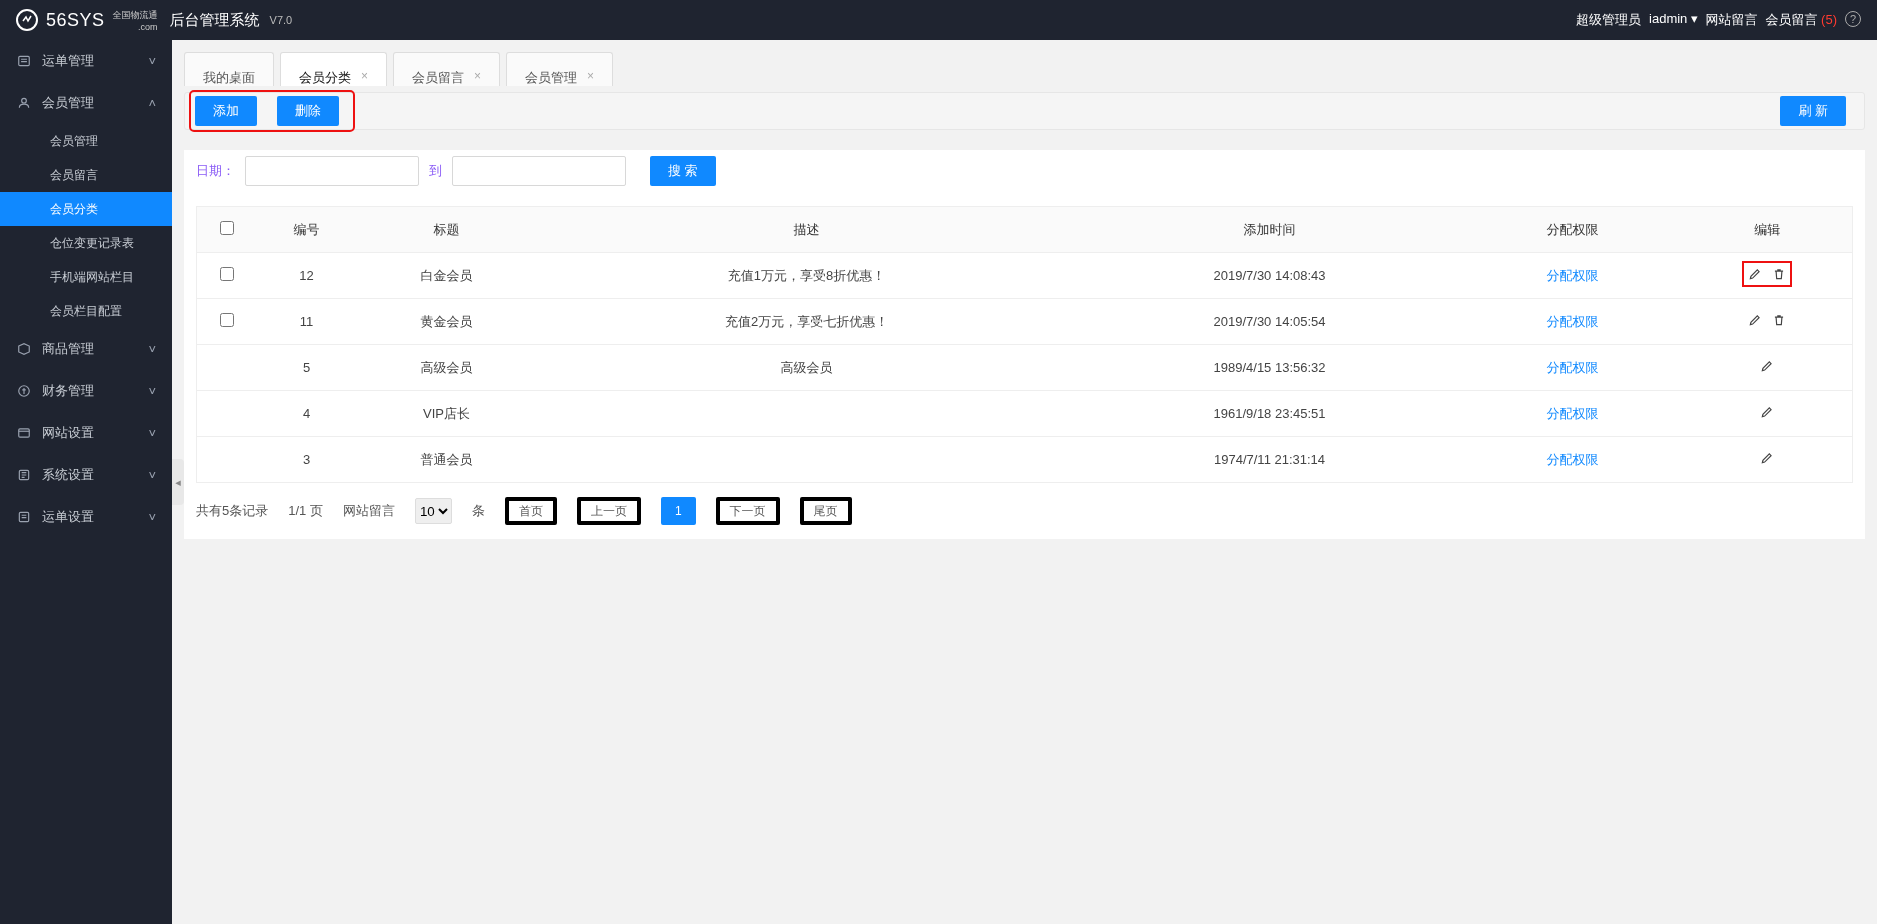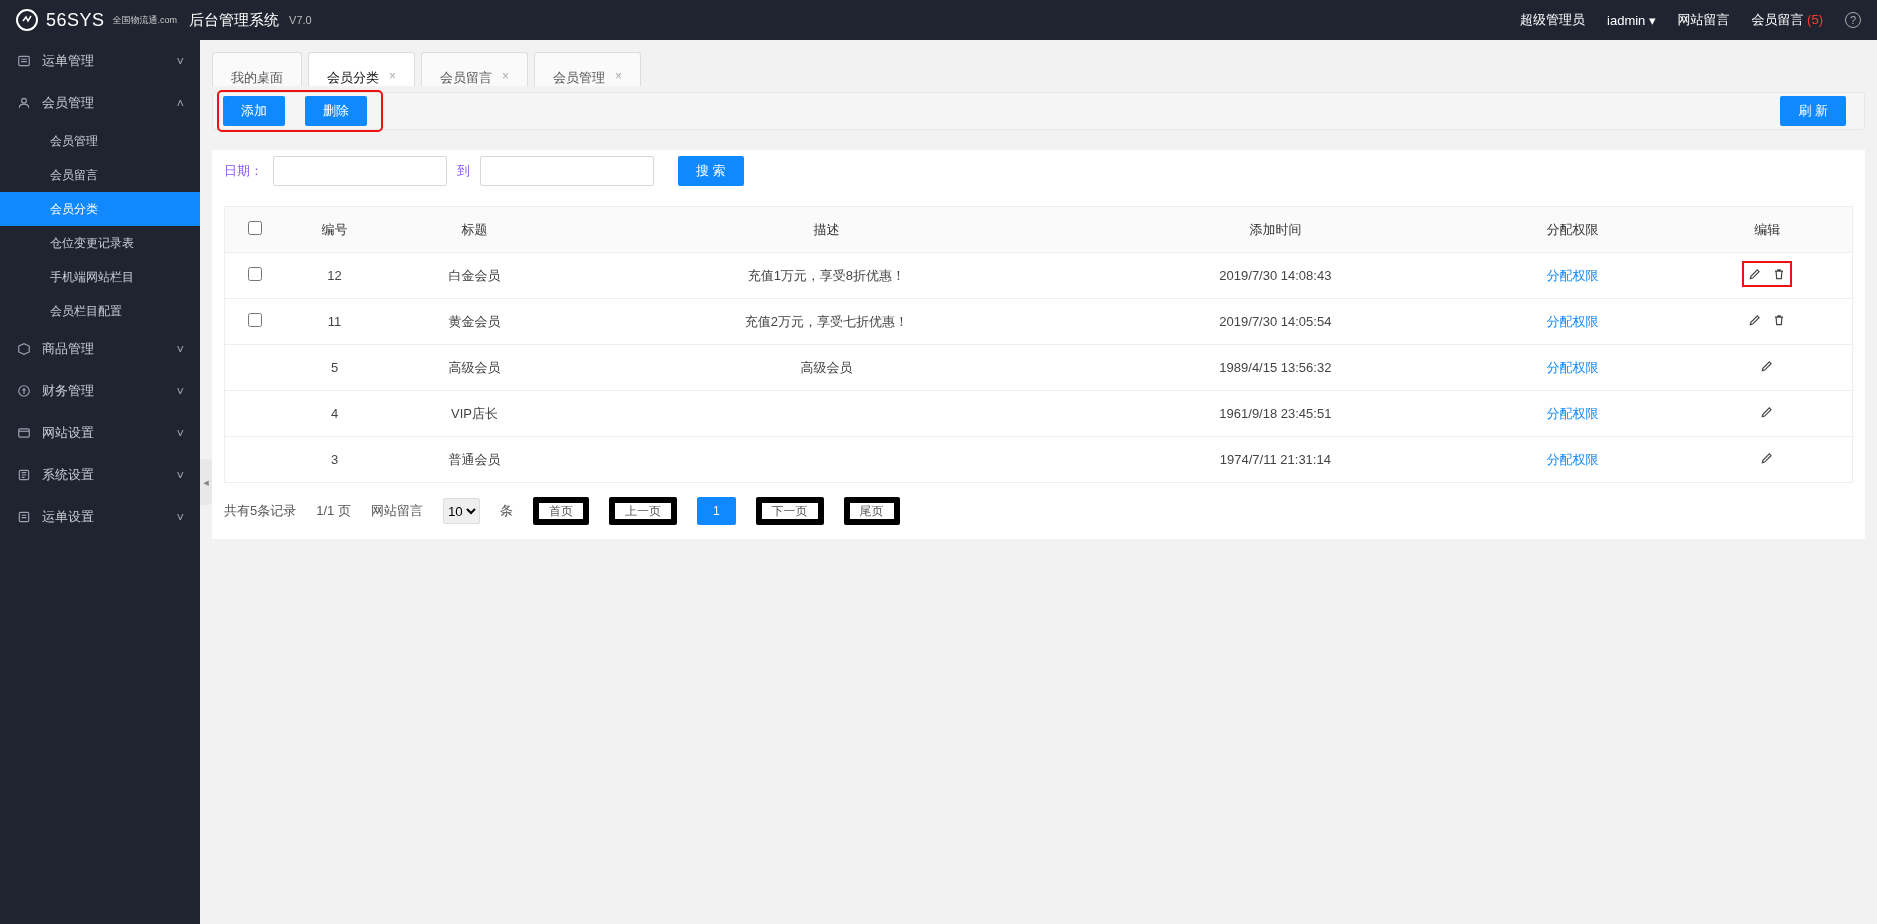--- a/index.html
+++ b/index.html
@@ -3,30 +3,30 @@
 <meta charset="utf-8">
 <style>
 *{box-sizing:border-box;margin:0;padding:0}
 body{font-family:"Microsoft YaHei",Arial,sans-serif;font-size:13px;color:#333;background:#fff;overflow:hidden}
 .app{display:flex;flex-direction:column;height:924px;width:1877px}
 .topbar{height:40px;background:#1f2430;display:flex;align-items:center;padding:0 16px;color:#fff}
 .logo{display:flex;align-items:center;gap:8px}
 .logo-mark{width:22px;height:22px;border-radius:50%;border:2px solid #fff;display:inline-flex;align-items:center;justify-content:center}
 .logo-mark svg{width:12px;height:12px}
 .logo-txt{font-size:18px;font-weight:normal;letter-spacing:.5px}
-.logo-suite{display:flex;flex-direction:row;align-items:center}
+.logo-suite{display:flex;flex-direction:column;align-items:flex-end}
 .sys-title{margin-left:12px;font-size:15px}
 .ver{margin-left:10px;font-size:11px;color:#bbb}
 .top-spacer{flex:1}
-.top-right{display:flex;align-items:center;gap:22px;font-size:13px}
+.top-right{display:flex;align-items:flex-start;gap:8px;font-size:13px}
 .top-right a{color:#fff;text-decoration:none;cursor:pointer}
 .badge-count{color:#ff3b30}
 .help-icon{width:16px;height:16px;border:1.4px solid #aaa;border-radius:50%;display:inline-flex;align-items:center;justify-content:center;color:#aaa;font-size:11px;cursor:pointer}
 .main{flex:1;display:flex;min-height:0}
-.sidebar{width:200px;background:#1f2430;color:#c8cdd4;overflow:auto;flex:none}
+.sidebar{width:172px;background:#1f2430;color:#c8cdd4;overflow:auto;flex:none}
 .side-item{display:flex;align-items:center;height:42px;padding:0 16px;cursor:pointer;font-size:13px}
 .side-icon{width:16px;height:16px;margin-right:10px;flex:none;display:inline-flex;align-items:center;justify-content:center;color:#9aa2b0}
 .side-item .chev{margin-left:auto;color:#9aa2b0}
 .side-sub{display:block}
 .side-sub .sub-item{height:34px;display:flex;align-items:center;padding-left:50px;cursor:pointer;font-size:12px;color:#c8cdd4}
 .side-sub .sub-item.active{background:#1089ff;color:#fff}
 .content{flex:1;display:flex;flex-direction:column;min-width:0;position:relative;background:#f2f2f2}
 .collapse-handle{position:absolute;left:0;top:50%;transform:translateY(-50%);width:12px;height:46px;background:#e8e8e8;border-radius:0 4px 4px 0;display:flex;align-items:center;justify-content:center;color:#888;cursor:pointer;font-size:11px}
 .tabs{display:flex;align-items:flex-end;padding:12px 12px 0;background:#f2f2f2}
 .tab{height:34px;display:flex;align-items:flex-start;padding:16px 18px;border:1px solid #ddd;border-bottom:none;background:#fafafa;margin-right:6px;border-radius:3px 3px 0 0;font-size:13px;color:#555;cursor:pointer}
@@ -44,21 +44,21 @@
 .input{height:30px;border:1px solid #d8d8d8;border-radius:2px;padding:0 8px;font-size:13px}
 .input.date{width:174px}
 .table{width:calc(100% - 24px);margin:0 12px;border-collapse:collapse;border:1px solid #eee}
 .table th,.table td{border-bottom:1px solid #eee;padding:0 8px;height:46px;text-align:center;font-size:13px;color:#444}
 .table th{background:#fafafa;font-weight:normal;color:#333}
 .table td.link a{color:#1089ff;text-decoration:none;cursor:pointer}
 .op-icons{display:inline-flex;gap:10px;align-items:center;justify-content:center}
 .op-icons span{cursor:pointer;color:#444}
 .op-redbox{outline:2px solid #e11;outline-offset:4px}
 .pager{display:flex;align-items:center;gap:20px;padding:14px 12px;font-size:13px;color:#555}
-.pgbtn{height:28px;padding:0 10px;border:6px solid #000000;border-radius:2px;background:#fff;cursor:pointer;font-size:12px;color:#555}
+.pgbtn{height:28px;padding:0 10px;border:4px solid #000000;border-radius:2px;background:#fff;cursor:pointer;font-size:12px;color:#555}
 .pgbtn.cur{background:#1089ff;color:#fff;border-color:#1089ff}
 .pgselect{height:26px;border:1px solid #ddd;border-radius:2px}
 input[type=checkbox]{width:14px;height:14px;cursor:pointer}
 svg{display:block}
 </style>
 </head>
 <body>
 
 <div class="app">
   <div class="topbar">

